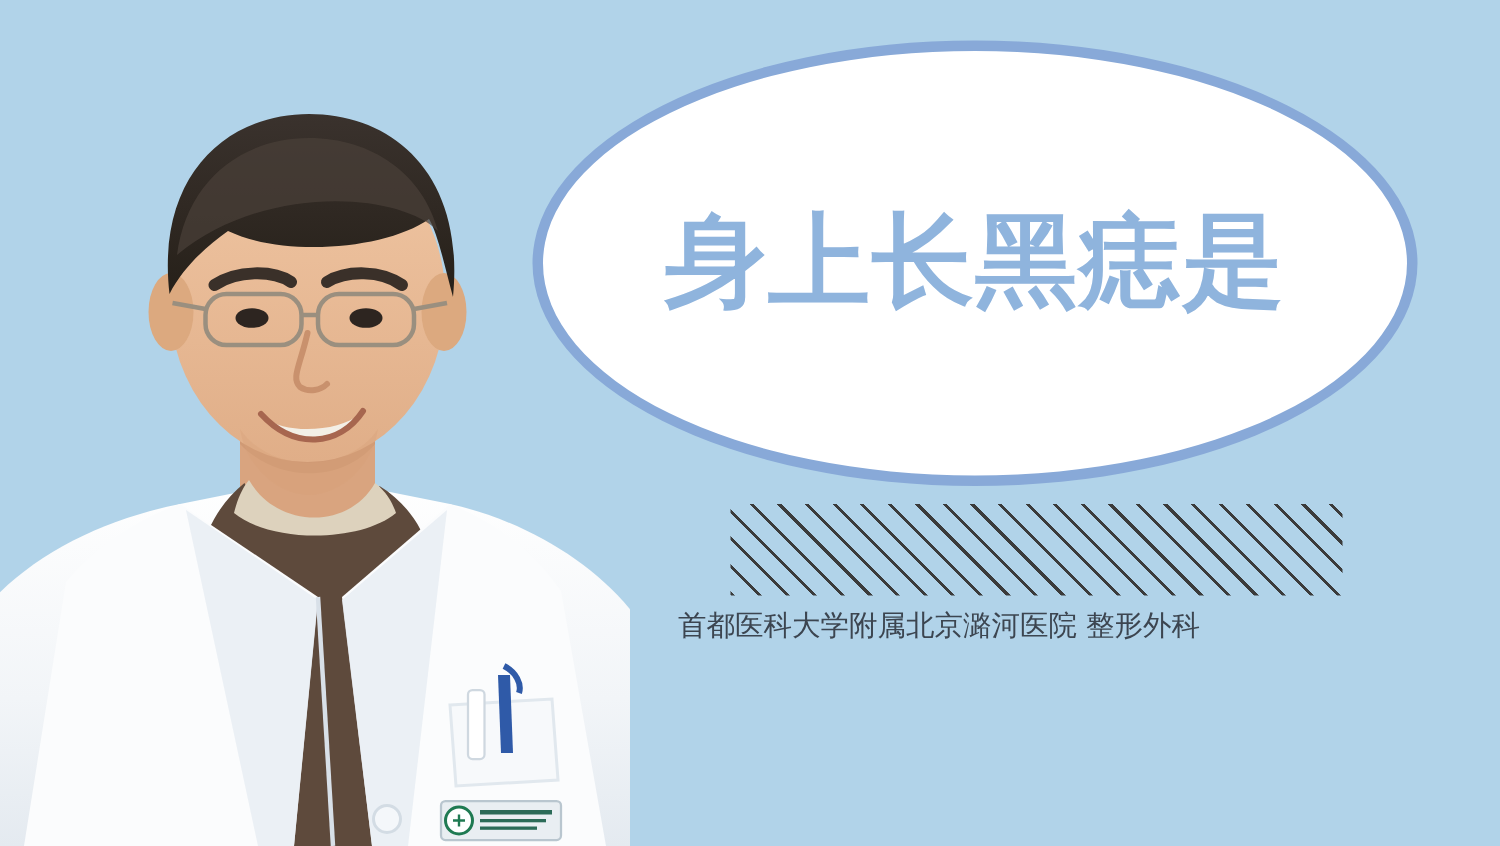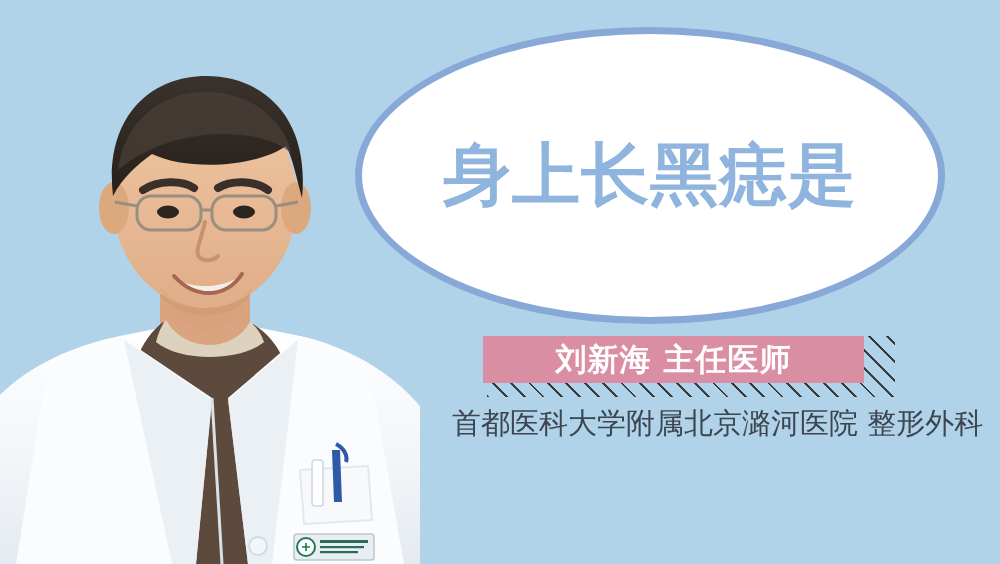--- a/index.html
+++ b/index.html
@@ -97,21 +97,21 @@
     font-family: "DejaVu Sans", "Liberation Sans", sans-serif;
   }
 
   
   .affil {
     position: absolute;
     left: 452px;
     top: 404px;
     width: 520px;
     color: #3c4550;
-    font-size: 29px;
+    font-size: 19px;
     font-weight: normal;
     letter-spacing: 0px;
     white-space: nowrap;
     font-family: "DejaVu Sans", "Liberation Sans", sans-serif;
   }
 </style>
 </head>
 <body>
 
 <div id="stage">
@@ -215,19 +215,16 @@
       </g>
     </svg>
   </div>
 
   <div class="ellipse"></div>
   <div class="title-wrap">
     <div class="title-line">身上长黑痣是</div>
   </div>
 
   <div class="hatch"></div>
-  <div class="name-banner">
-    <span class="name-text">刘新海  主任医师</span>
-  </div>
 
   <div class="affil">首都医科大学附属北京潞河医院 整形外科</div>
 
 </div>
 
 </body></html>

